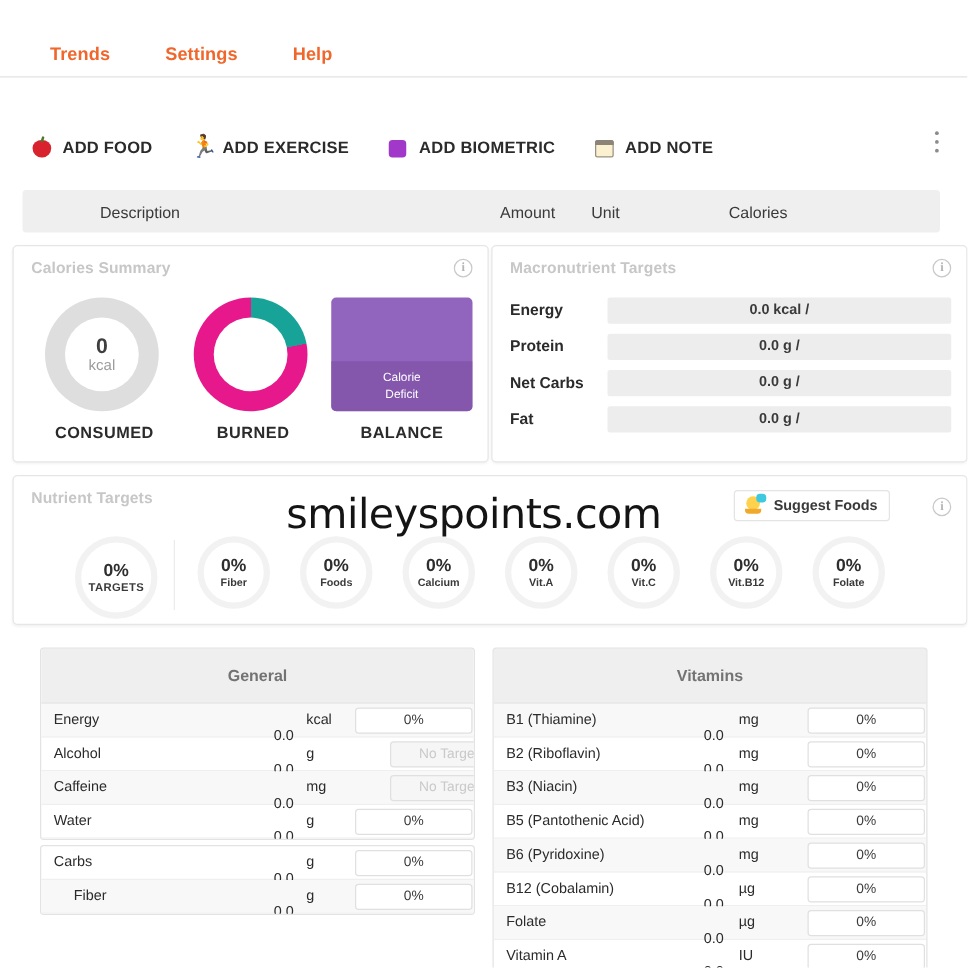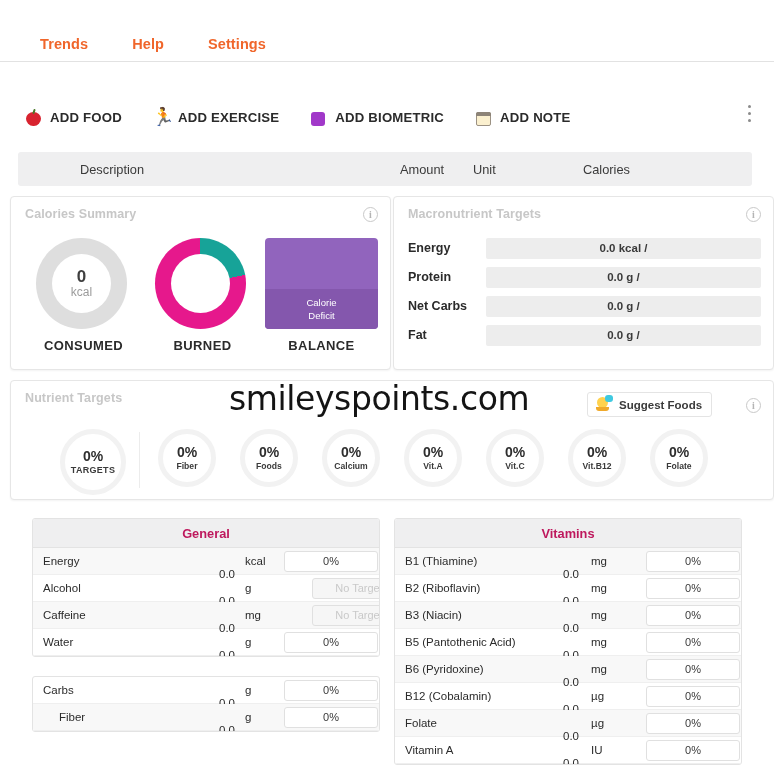--- a/index.html
+++ b/index.html
@@ -135,30 +135,30 @@
     display:flex; align-items:center; padding:0 9px 0 4px;
   }
   .suggest-btn .bulb { position:relative; width:22px; height:18px; margin-right:5px; }
   .bulb-g { position:absolute; left:5px; top:1px; width:11px; height:11px; background:#ffd24d; border-radius:50%; }
   .bulb-b { position:absolute; left:4px; top:11px; width:13px; height:4px; background:#f0a92a; border-radius:0 0 3px 3px; }
   .bulb-d { position:absolute; left:13px; top:-1px; width:8px; height:7px; background:#3fc9e0; border-radius:3px; }
   .suggest-btn .slbl { font-size:11.5px; font-weight:bold; color:#3a3a3a; white-space:nowrap; }
 
   
   .watermark {
-    position:absolute; left:229px; top:379px;
+    position:absolute; left:229px; top:391px;
     font-family:"DejaVu Sans", sans-serif; font-size:33px;
     color:#141414; letter-spacing:-0.4px; white-space:nowrap;
   }
 
   
   .ntable { position:absolute; border:1px solid #e3e3e3; border-radius:3px; overflow:hidden; background:#fff; }
   .ntable .th {
-    height:29px; background:#efeff0; display:flex; align-items:center; justify-content:center;
-    font-size:12.8px; font-weight:bold; color:#be185d; border-bottom:1px solid #e3e3e3;
+    height:44px; background:#efeff0; display:flex; align-items:center; justify-content:center;
+    font-size:12.8px; font-weight:bold; color:#737373; border-bottom:1px solid #e3e3e3;
   }
   .nrow { height:27px; display:flex; align-items:center; position:relative; border-bottom:1px solid #efefef; }
   .nrow:nth-child(even) { background:#f8f8f8; }
   .nrow .nlabel { position:absolute; left:10px; font-size:11.5px; color:#2b2b2b; }
   .nrow .nlabel.indent { left:26px; }
   .nrow .nval { position:absolute; font-size:11.5px; color:#2b2b2b; text-align:right;margin-top:25px; }
   .nrow .nunit { position:absolute; font-size:11.5px; color:#2b2b2b; }
   .nrow .nbox {
     position:absolute; height:21px; border:1px solid #e0e0e0; border-radius:3px;
     background:#fff; display:flex; align-items:center; justify-content:center;
@@ -176,22 +176,22 @@
   #tbl-vitamins .nrow .nunit { left:196px; }
   #tbl-vitamins .nrow .nbox  { left:251px; width:94px; }
 </style>
 </head>
 <body>
 
 <div class="page">
 
   <div class="tabbar" id="tabbar">
       <div class="tab">Trends</div>
+      <div class="tab">Settings</div>
       <div class="tab">Help</div>
-      <div class="tab">Settings</div>
     </div>
 
   <div class="actionbar" id="actionbar">
       <div class="action">
         <span class="ico">
           <span class="ic-apple" style="position: absolute;"></span>
         </span>
         <span class="lbl">ADD FOOD</span>
       </div>
       <div class="action">

